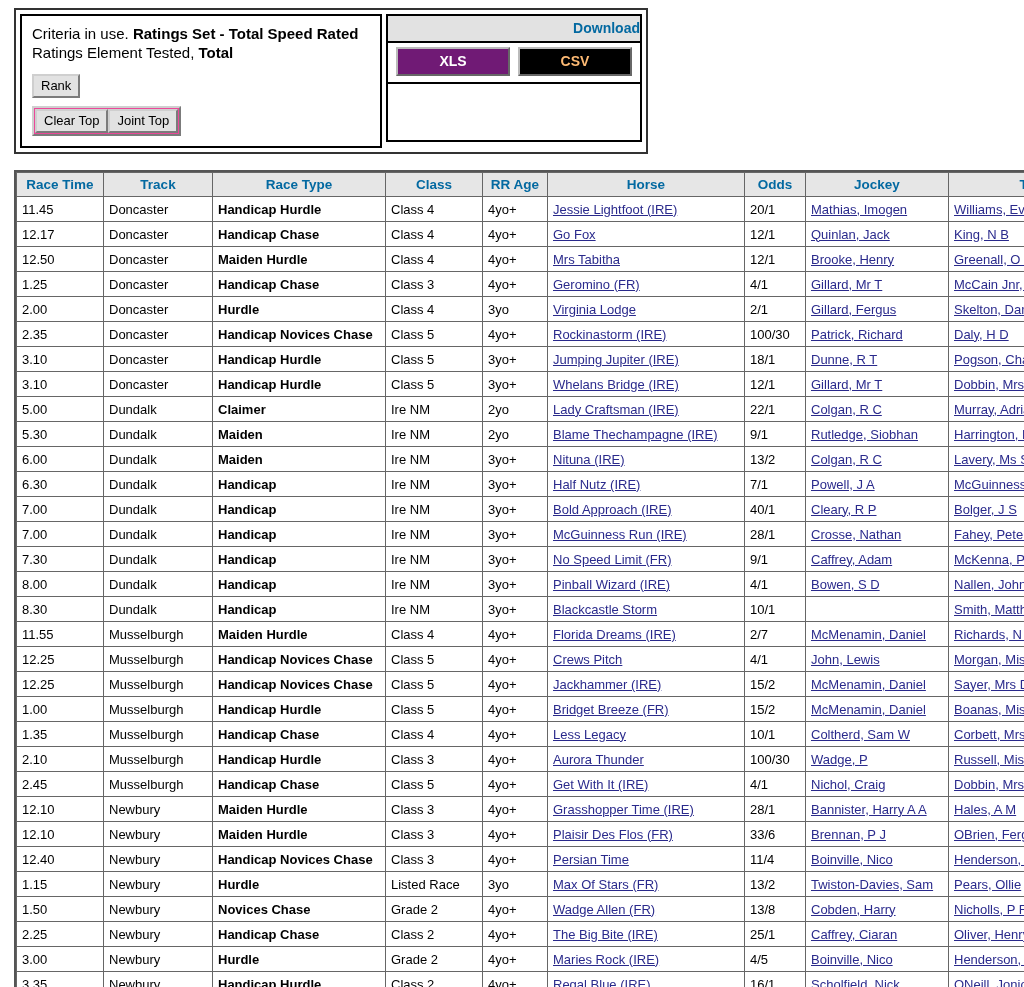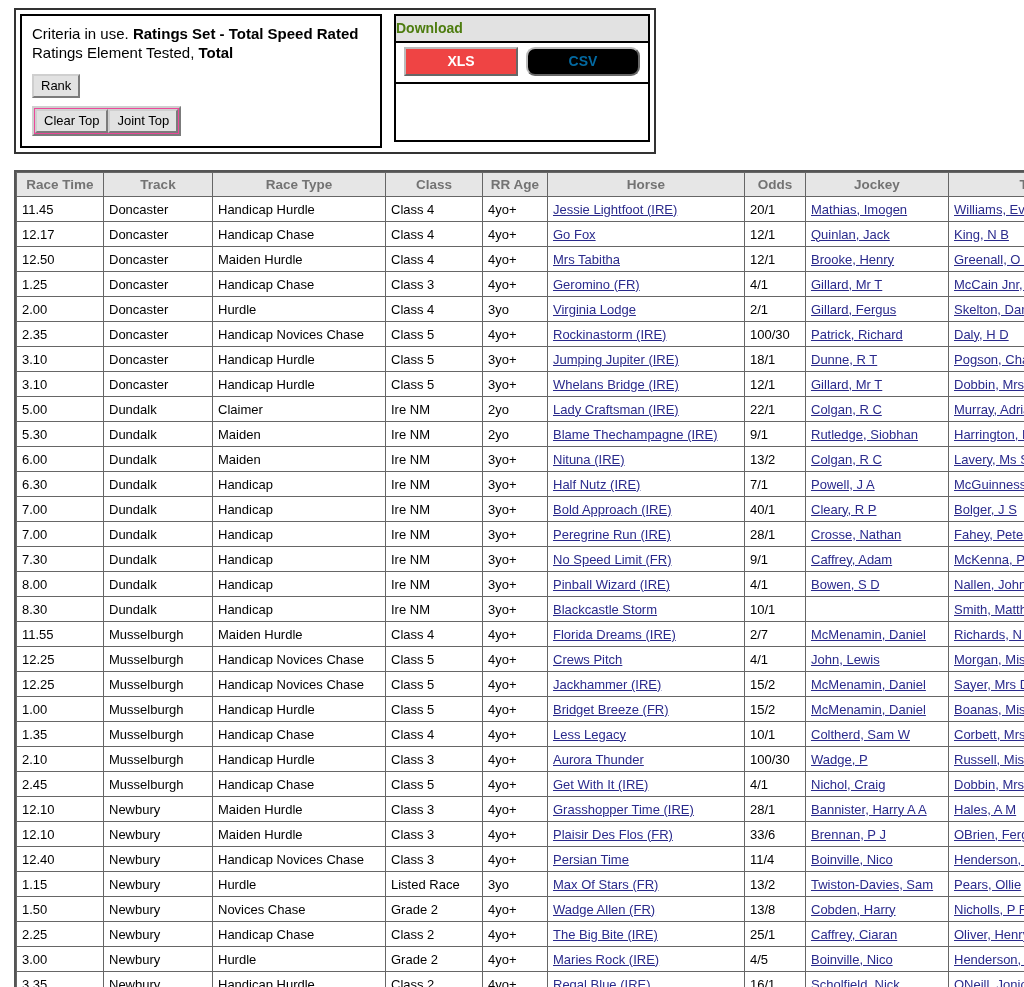--- a/index.html
+++ b/index.html
@@ -18,21 +18,21 @@
     width: 1024px;
     height: 987px;
     background: #fff;
   }
 
   
   .top-wrap {
     display: flex;
     align-items: flex-start;
     padding: 10px 0 0 14px;
-    gap: 8px;
+    gap: 0;
   }
   .criteria-box {
     border: 2px solid #000;
     width: 362px;
     min-height: 128px;
     padding: 8px 10px 10px 10px;
     box-sizing: border-box;
     background: #fff;
   }
   .criteria-text {
@@ -66,44 +66,44 @@
     border: 2px solid #000;
     width: 256px;
     min-height: 128px;
     box-sizing: border-box;
     background: #fff;
     margin-left: 4px;
   }
   .download-title {
     background: #e2e2e2;
     border-bottom: 2px solid #000;
-    text-align: left;
+    text-align: right;
     font-size: 14px;
     font-weight: bold;
     padding: 4px 0 5px 0;
-    color: #4d7c0f;
+    color: #0369a1;
   }
   .dl-btn-row {
     display: flex;
     justify-content: space-between;
     padding: 4px 8px 6px 8px;
     gap: 8px;
     border-bottom: 2px solid #000;
   }
   .dl-btn {
     flex: 1;
     text-align: center;
     font-size: 14px;
     font-weight: bold;
     padding: 4px 0 5px 0;
     border: 2px outset #bbb;
     box-sizing: border-box;
   }
-  .dl-xls { background: #ef4444; color: #ffffff; }
-  .dl-csv { background: #000000; color: #0369a1; border-radius: 9px; }
+  .dl-xls { background: #701a75; color: #ffffff; }
+  .dl-csv { background: #000000; color: #fdba74; }
   .dl-blank { height: 54px; background: #fff; }
 
   .outer-frame {
     border: 2px solid #333;
     display: inline-block;
     margin: 8px 0 0 14px;
     padding: 4px;
   }
 
   
@@ -122,40 +122,40 @@
     table-layout: fixed;
     width: 1080px;
   }
   table.rt th {
     background: #e6e6e6;
     border: 1px solid #666;
     font-weight: bold;
     font-size: 13.5px;
     padding: 4px 4px;
     text-align: center;
-    color: #737373;
+    color: #0369a1;
     white-space: nowrap;
   }
   table.rt td {
     border: 1px solid #666;
     padding: 3px 5px;
     color: #000;
     background: #fff;
     white-space: nowrap;
     overflow: hidden;
     text-overflow: clip;
     height: 18px;
   }
   a.lnk {
     color: #2a2a8c;
     text-decoration: underline;
   }
   .c-time   { width: 78px; }
   .c-track  { width: 100px; margin-left: 35px; }
-  .c-type   { width: 164px; }
+  .c-type   { width: 164px; font-weight: bold; }
   .c-class  { width: 88px; }
   .c-age    { width: 56px; }
   .c-horse  { width: 188px; }
   .c-odds   { width: 52px; text-align: center; }
   .c-jockey { width: 134px; }
   .c-trainer{ width: 178px; }
   td.c-odds { text-align: left; }
 </style>
 </head>
 <body>
@@ -350,21 +350,21 @@
             <td class="c-odds">40/1</td>
             <td class="c-jockey"><a class="lnk" href="#">Cleary, R P</a></td>
             <td class="c-trainer"><a class="lnk" href="#">Bolger, J S</a></td>
           </tr>
           <tr>
             <td class="c-time">7.00</td>
             <td class="c-track">Dundalk</td>
             <td class="c-type">Handicap</td>
             <td class="c-class">Ire NM</td>
             <td class="c-age">3yo+</td>
-            <td class="c-horse"><a class="lnk" href="#">Peregrine Run (IRE)</a></td>
+            <td class="c-horse"><a class="lnk" href="#">McGuinness Run (IRE)</a></td>
             <td class="c-odds">28/1</td>
             <td class="c-jockey"><a class="lnk" href="#">Crosse, Nathan</a></td>
             <td class="c-trainer"><a class="lnk" href="#">Fahey, Peter</a></td>
           </tr>
           <tr>
             <td class="c-time">7.30</td>
             <td class="c-track">Dundalk</td>
             <td class="c-type">Handicap</td>
             <td class="c-class">Ire NM</td>
             <td class="c-age">3yo+</td>

